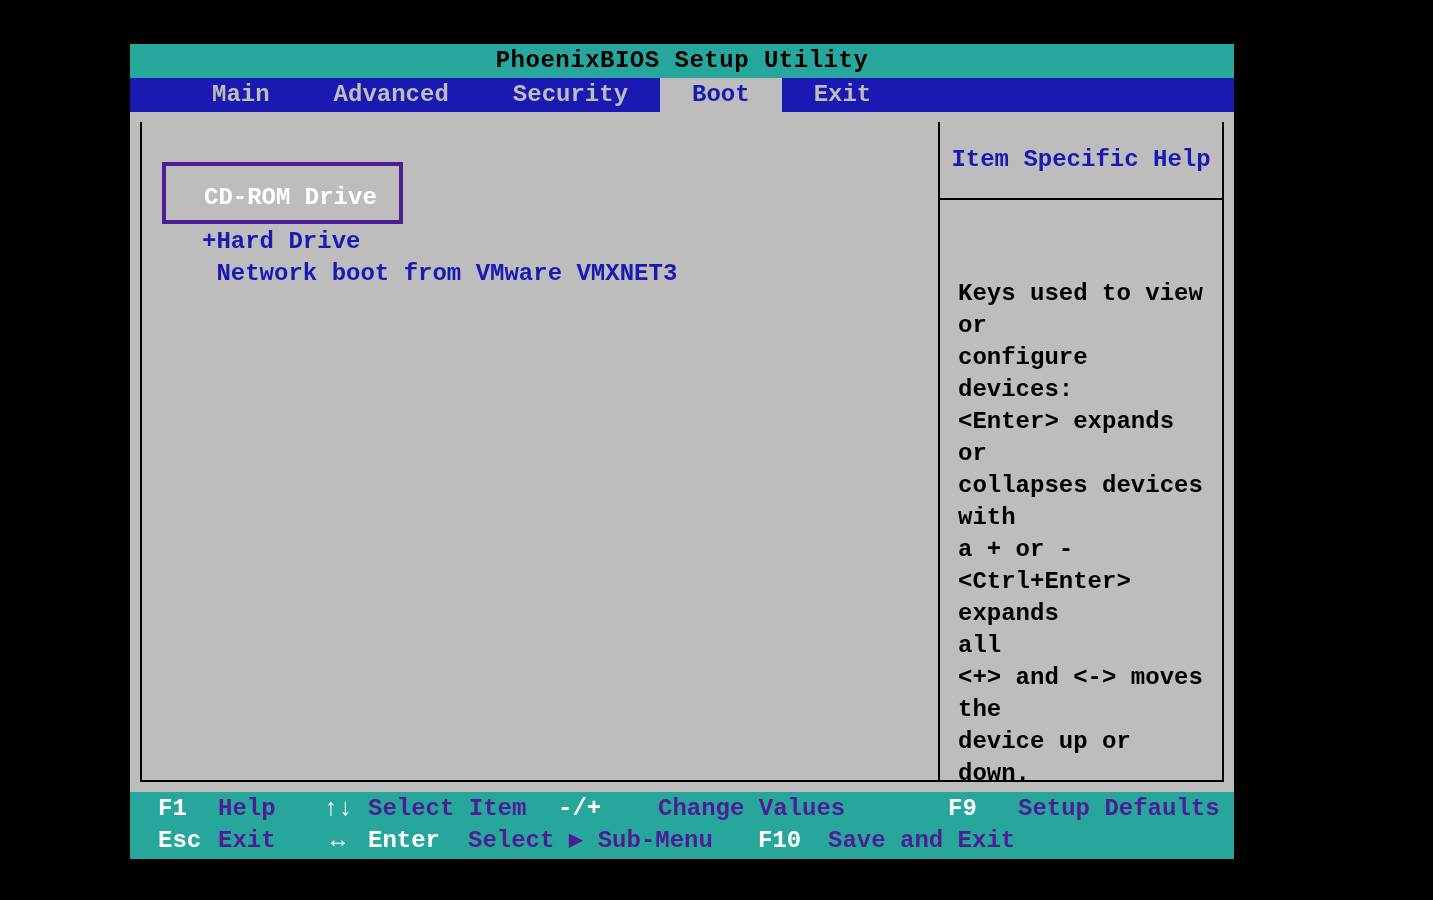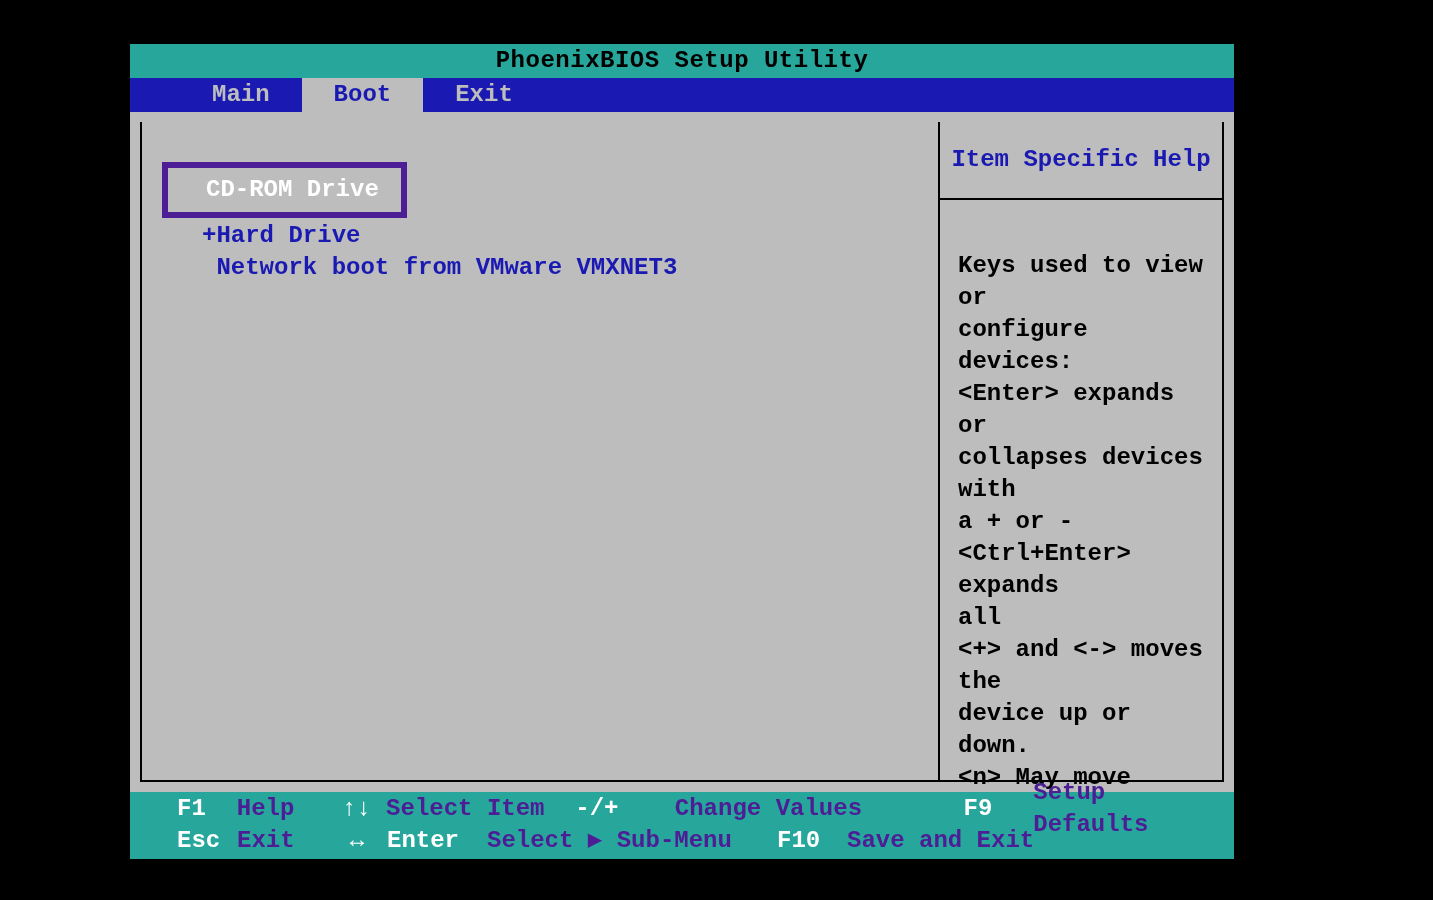--- a/index.html
+++ b/index.html
@@ -63,34 +63,35 @@
     font-size: 24px;
     line-height: 32px;
     color: #1a1ab3;
     position: relative;
   }
   .boot-item {
     white-space: pre;
   }
   .boot-item.selected {
     display: inline-block;
-    border: 6px solid #4c1d95;
-    padding: 6px 22px 6px 6px;
+    border: 4px solid #4c1d95;
+    padding: 16px 22px 6px 6px;
     margin-left: -40px;
     margin-bottom: 2px;
   }
   .boot-item.selected span {
     background: #bdbdbd;
     color: #fff;
     padding-left: 32px;
   }
   .help-panel {
     flex: 1;
     display: flex;
     flex-direction: column;
+    gap: 28px;
   }
   .help-title {
     border-bottom: 2px solid #000;
     text-align: center;
     font-size: 24px;
     line-height: 32px;
     padding: 22px 10px;
     color: #1a1ab3;
   }
   .help-body {
@@ -106,21 +107,20 @@
     font-size: 24px;
     line-height: 32px;
     color: #fff;
     padding: 1px 0 0 0;
     position: relative;
   }
   .footer-row {
     display: flex;
     height: 32px;
     align-items: center;
-    padding-left: 19px;
   }
   .fk  { display:inline-block; width: 60px; padding-left: 28px; color:#fff; }
   .fl  { display:inline-block; width: 90px; color:#000; }
   .fk2 { display:inline-block; width: 60px; text-align:center; color:#fff; }
   .fl2 { display:inline-block; width: 190px; color:#000; }
   .fk3 { display:inline-block; width: 100px; color:#fff; }
   .fl3 { display:inline-block; width: 290px; color:#000; }
   .fk4 { display:inline-block; width: 70px; color:#fff;font-family:Liberation Mono, monospace; }
   .fl4 { display:inline-block; color:#000; }
   .footer .label { color: #4c1d95; }
@@ -129,20 +129,22 @@
 <body>
 
 <div class="bios-window">
 
   <div class="title-bar">
     <span>PhoenixBIOS Setup Utility</span>
   </div>
 
   <div class="menu-bar">
     <div class="menu-item">Main</div>
+    <div class="menu-item">Advanced</div>
+    <div class="menu-item">Security</div>
     <div class="menu-item active">Boot</div>
     <div class="menu-item">Exit</div>
   </div>
 
   <div class="content-area">
     <div class="boot-panel">
       <div class="boot-item selected"><span>CD-ROM Drive</span></div>
       <div class="boot-item"><span>+</span><span>Hard Drive</span></div>
       <div class="boot-item"><span> </span><span>Network boot from VMware VMXNET3</span></div>
     </div>

